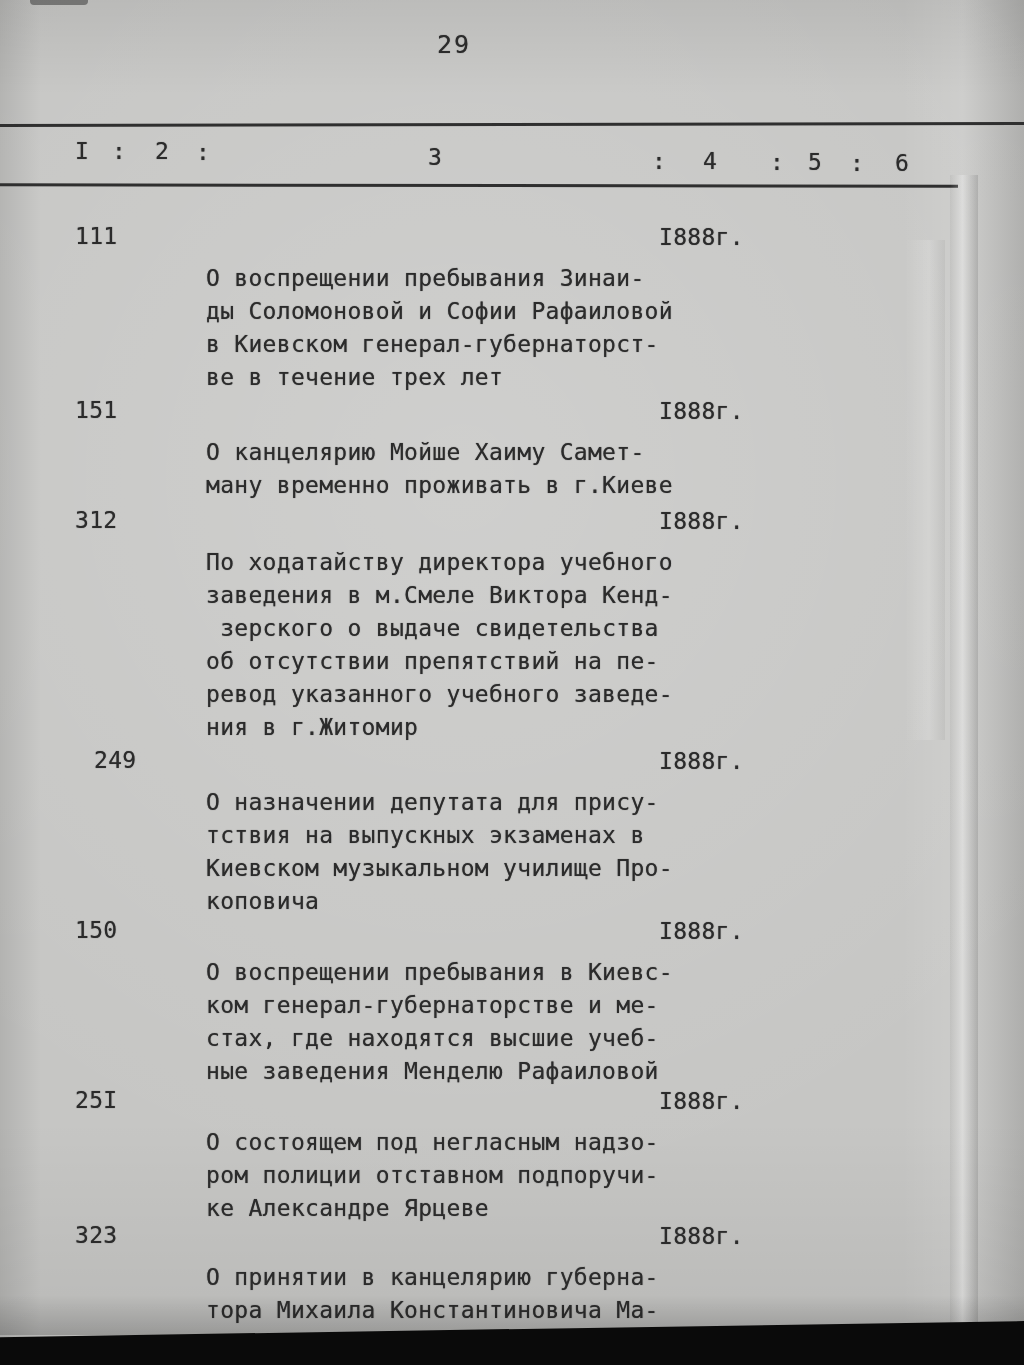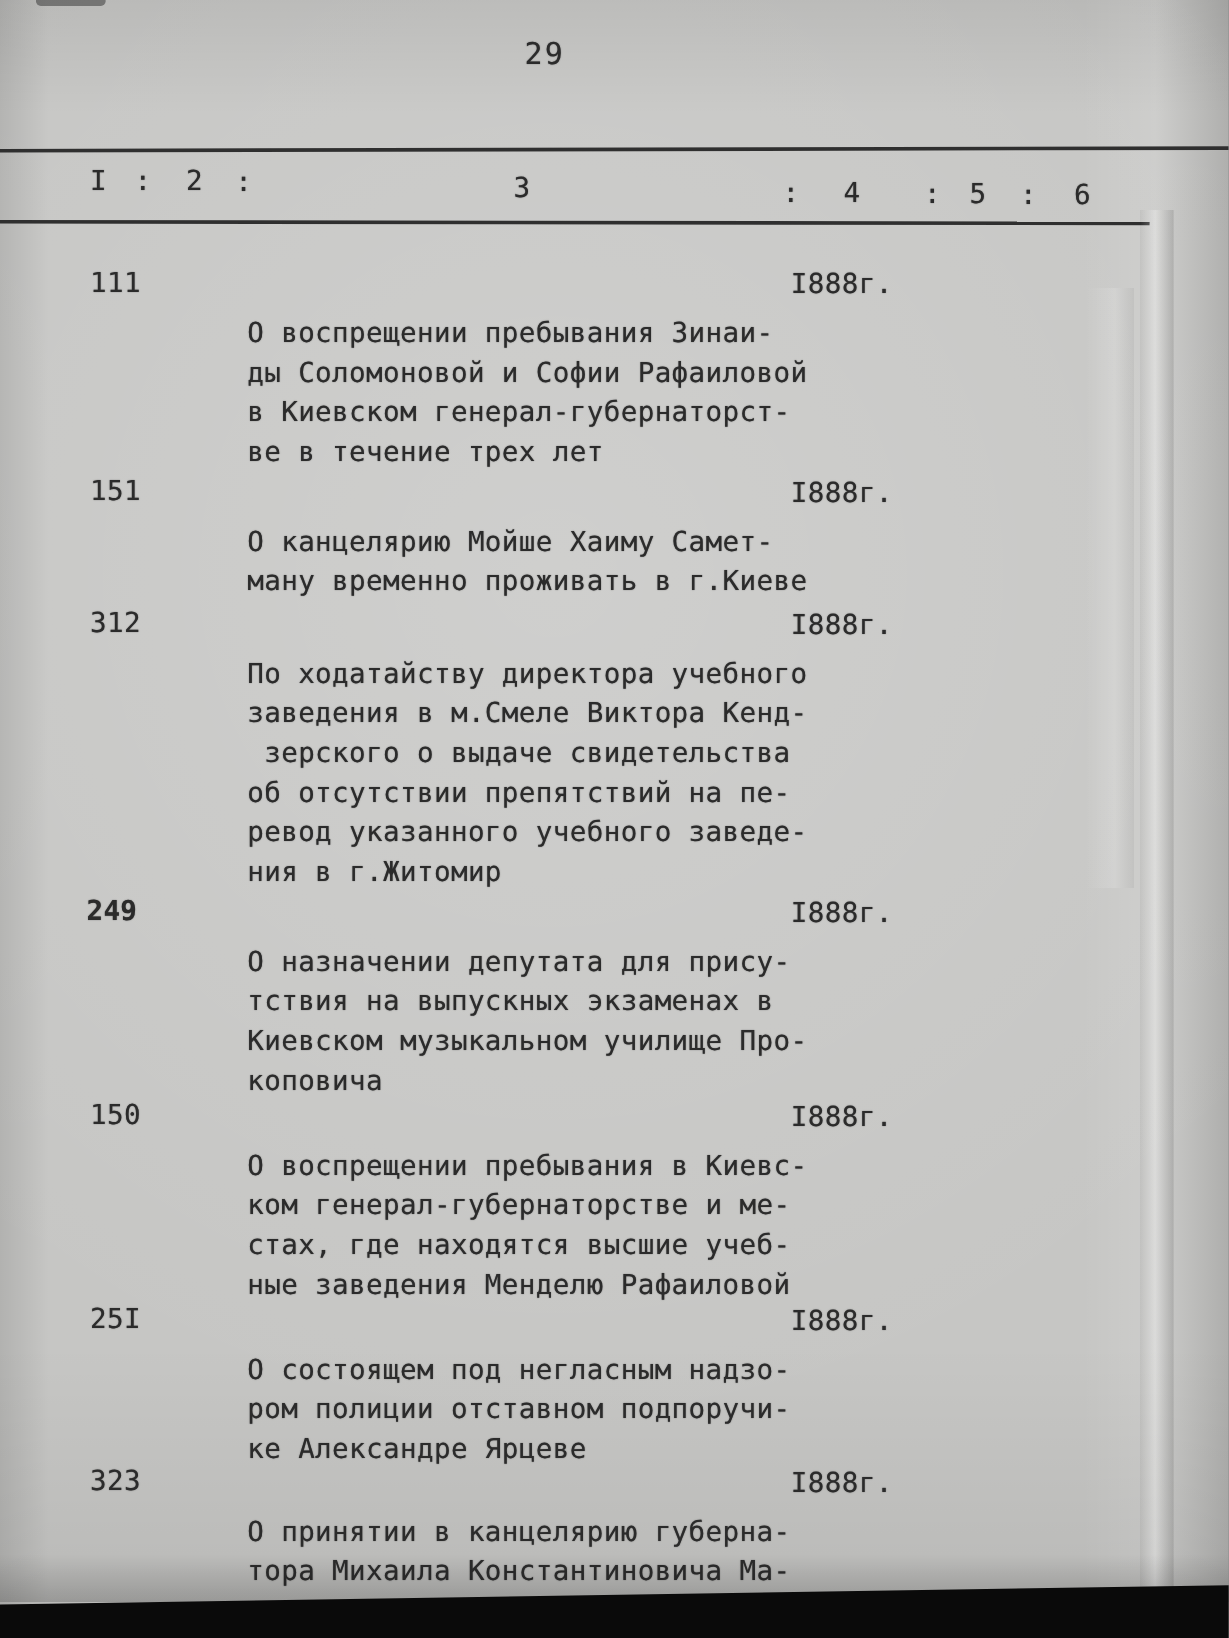--- a/index.html
+++ b/index.html
@@ -46,21 +46,21 @@
   .h-6  { left: 895px; top: 12px; }
   
   .entry { position: absolute; left: 0; width: 100%; font-size: 23px; line-height: 33px; }
   .entry .num  { position: absolute; left: 75px;  top: 0; }
   .entry .txt  { position: absolute; left: 206px; top: 0; width: 478px; white-space: pre-wrap; margin-top: 42px; }
   .entry .yr   { position: absolute; left: 659px; top: 1px; }
   .e0 { top: 220px; }
   .e1 { top: 394px; }
   .e2 { top: 504px; }
   .e3 { top: 744px; }
-  .e3 .num { left: 72px; font-weight: bold; }
+  .e3 .num { left: 94px; }
   .e4 { top: 914px; }
   .e5 { top: 1084px; }
   .e6 { top: 1219px; }
   
   .fold-crease {
     position: absolute;
     left: 950px; top: 175px; bottom: 40px; width: 28px;
     background: linear-gradient(90deg, rgba(0,0,0,0.05), rgba(255,255,255,0.28) 45%, rgba(0,0,0,0.12) 100%);
   }
   .fold-crease2 {

